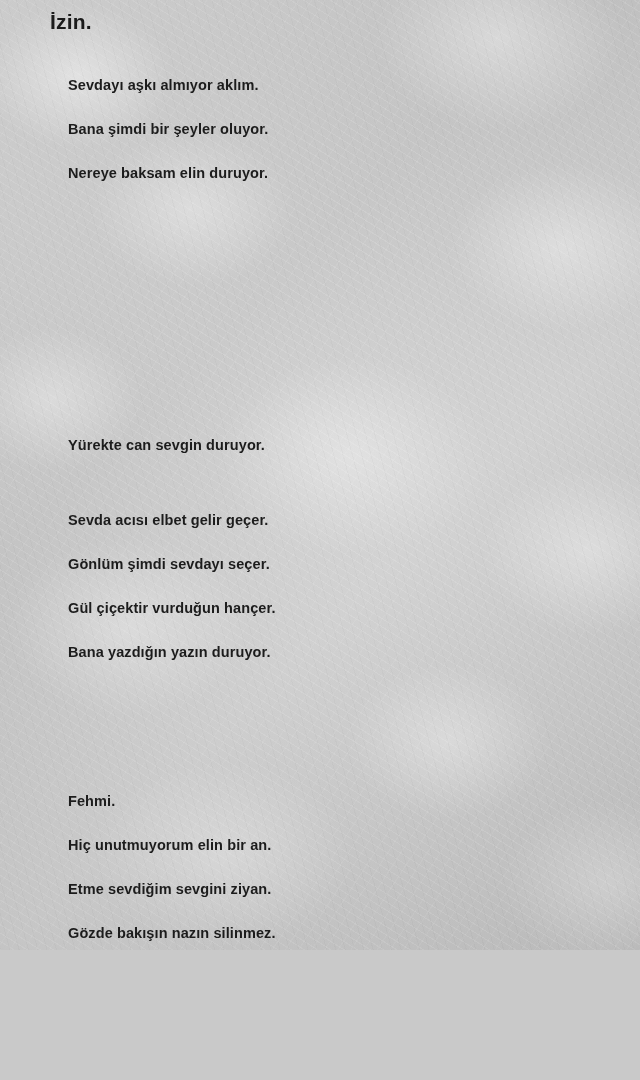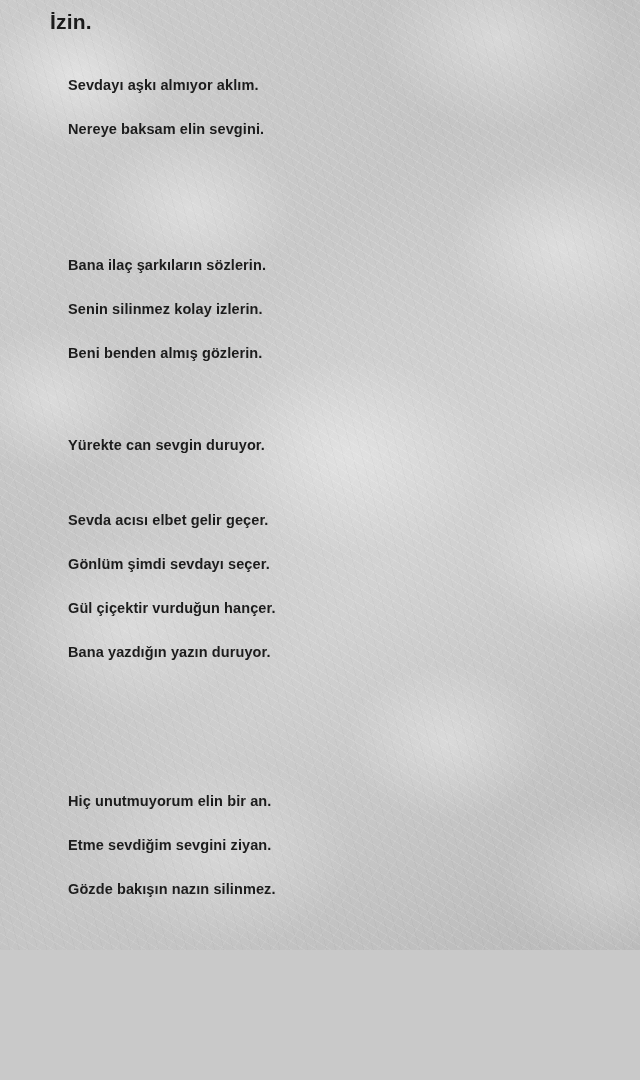--- a/index.html
+++ b/index.html
@@ -109,41 +109,38 @@
 <div class="page">
   <div class="texture-lines"></div>
   <div class="vignette"></div>
 
   <div class="content">
 
     <div class="poem-title">İzin.</div>
 
     <div class="stanza s1">
       <span class="line">Sevdayı aşkı almıyor aklım.</span>
-      <span class="line">Nereye baksam elin sevgini.</span>
+      <span class="line">Bana şimdi bir şeyler oluyor.</span>
+      <span class="line">Nereye baksam elin duruyor.</span>
     </div>
 
-    <div class="stanza s2">
-      <span class="line">Bana ilaç şarkıların sözlerin.</span>
-      <span class="line">Senin silinmez kolay izlerin.</span>
-      <span class="line">Beni benden almış gözlerin.</span>
-    </div>
 
     <div class="stanza s3">
       <span class="line">Yürekte can sevgin duruyor.</span>
     </div>
 
     <div class="stanza s4">
       <span class="line">Sevda acısı elbet gelir geçer.</span>
       <span class="line">Gönlüm şimdi sevdayı seçer.</span>
       <span class="line">Gül çiçektir vurduğun hançer.</span>
       <span class="line">Bana yazdığın yazın duruyor.</span>
     </div>
 
     <div class="stanza s5">
+      <span class="line">Fehmi.</span>
       <span class="line">Hiç unutmuyorum elin bir an.</span>
       <span class="line">Etme sevdiğim sevgini ziyan.</span>
       <span class="line">Gözde bakışın nazın silinmez.</span>
     </div>
 
     <div class="author">Fehmi Tazegül</div>
 
   </div>
 </div>
 

